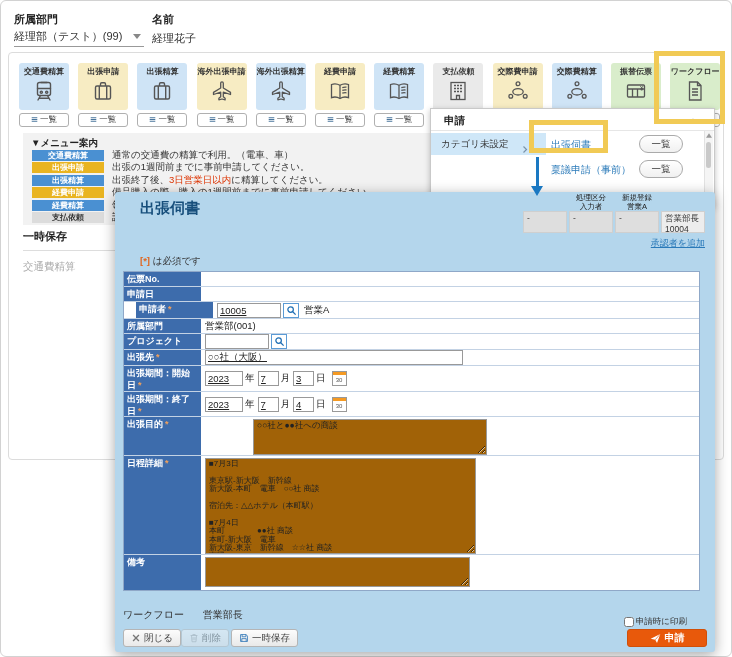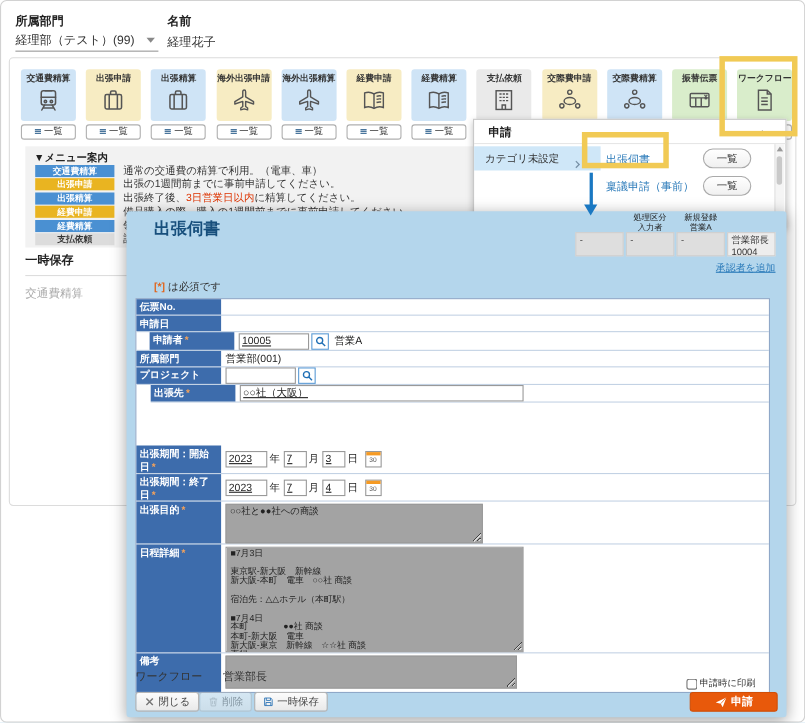--- a/index.html
+++ b/index.html
@@ -83,21 +83,21 @@
   .tin{border:1px solid #999;height:13px;font-size:9.5px;padding:0 2px;font-family:inherit;color:#222;text-decoration:underline;}
   .mag-btn{width:16px;height:15px;border:1px solid #5b9bd5;background:#fff;margin-left:2px;padding:0;
        display:flex;align-items:center;justify-content:center;cursor:pointer;flex:none;}
   .mag-btn svg{width:11px;height:11px;}
   .lk-text{margin-left:5px;}
   .date-unit{margin:0 3px 0 2px;}
   .cal-icon{width:13px;height:13px;border:1px solid #999;background:#fff;display:inline-block;margin-left:3px;
        position:relative;flex:none;cursor:pointer;}
   .cal-top{position:absolute;top:0;left:0;right:0;height:3px;background:#f59a23;}
   .cal-num{position:absolute;bottom:0;width:100%;text-align:center;font-size:6px;color:#555;line-height:9px;}
-  .f-ta{border:1px solid #999;font-size:8.5px;line-height:1.15;font-family:inherit;padding:1px 3px;background:#a3a3a3;color:#222;resize:both;}
+  .f-ta{border:1px solid #999;font-size:8.5px;line-height:1.15;font-family:inherit;padding:1px 3px;background:#a16207;color:#222;resize:both;}
   .appr-flow{position:absolute;left:8px;top:416px;font-size:10px;color:#333;}
   .appr-flow .v{margin-left:16px;}
   .btm-btn{position:absolute;top:437px;height:18px;border:1px solid #b5b5b5;border-radius:3px;
        background:linear-gradient(#fcfcfc,#e9e9e9);font-size:9.5px;color:#444;display:flex;align-items:center;gap:3px;
        padding:0 7px;box-sizing:border-box;cursor:pointer;}
   .btm-btn svg{width:10px;height:10px;}
   #btn-close{left:8px;align-items:center;} #btn-delete{left:66px;opacity:.45;} #btn-temp{left:116px;}
   .print-check{position:absolute;right:28px;top:424px;font-size:8.5px;color:#333;display:flex;align-items:center;gap:2px;}
   .print-check input{width:10px;height:10px;margin:0;}
   .submit-btn{position:absolute;right:8px;top:437px;width:80px;height:18px;background:#e8590b;border:1px solid #d14f08;
@@ -497,27 +497,27 @@
           <button class="mag-btn">
             <svg viewBox="0 0 16 16">
               <g fill="none" stroke="#1f6fb5" stroke-width="1.8">
                 <circle cx="6.7" cy="6.7" r="4"></circle>
                 <path d="M9.8 9.8L14 14"></path>
               </g>
             </svg>
           </button>
         </div>
       </div>
-      <div class="f-row" style="height: 16px; margin-left: 13px;">
+      <div class="f-row" style="height: 16px;">
         <div class="f-label"><span>出張先</span><span class="req">*</span></div>
         <div class="f-value">
           <input class="tin" value="○○社（大阪）" style="width: 252px;">
         </div>
       </div>
-      <div class="f-row" style="height: 26px; margin-top: 39px;">
+      <div class="f-row" style="height: 26px;">
         <div class="f-label"><span>出張期間：開始日</span><span class="req">*</span></div>
         <div class="f-value">
           <input class="tin" value="2023" style="width: 32px;">
           <span class="date-unit">年</span>
           <input class="tin" value="7" style="width: 15px;">
           <span class="date-unit">月</span>
           <input class="tin" value="3" style="width: 15px;">
           <span class="date-unit">日</span>
           <span class="cal-icon">
             <span class="cal-top"></span>
@@ -533,21 +533,21 @@
           <input class="tin" value="7" style="width: 15px;">
           <span class="date-unit">月</span>
           <input class="tin" value="4" style="width: 15px;">
           <span class="date-unit">日</span>
           <span class="cal-icon">
             <span class="cal-top"></span>
             <span class="cal-num">30</span>
           </span>
         </div>
       </div>
-      <div class="f-row" style="height: 39px;">
+      <div class="f-row" style="height: 39px; gap: 48px;">
         <div class="f-label"><span>出張目的</span><span class="req">*</span></div>
         <div class="f-value top">
           <textarea class="f-ta" style="width: 226px; height: 32px;">○○社と●●社への商談</textarea>
         </div>
       </div>
       <div class="f-row" style="height: 99px;">
         <div class="f-label"><span>日程詳細</span><span class="req">*</span></div>
         <div class="f-value top">
           <textarea class="f-ta" style="width: 263px; height: 92px; font-size: 8px; line-height: 1.05;">■7月3日
 

